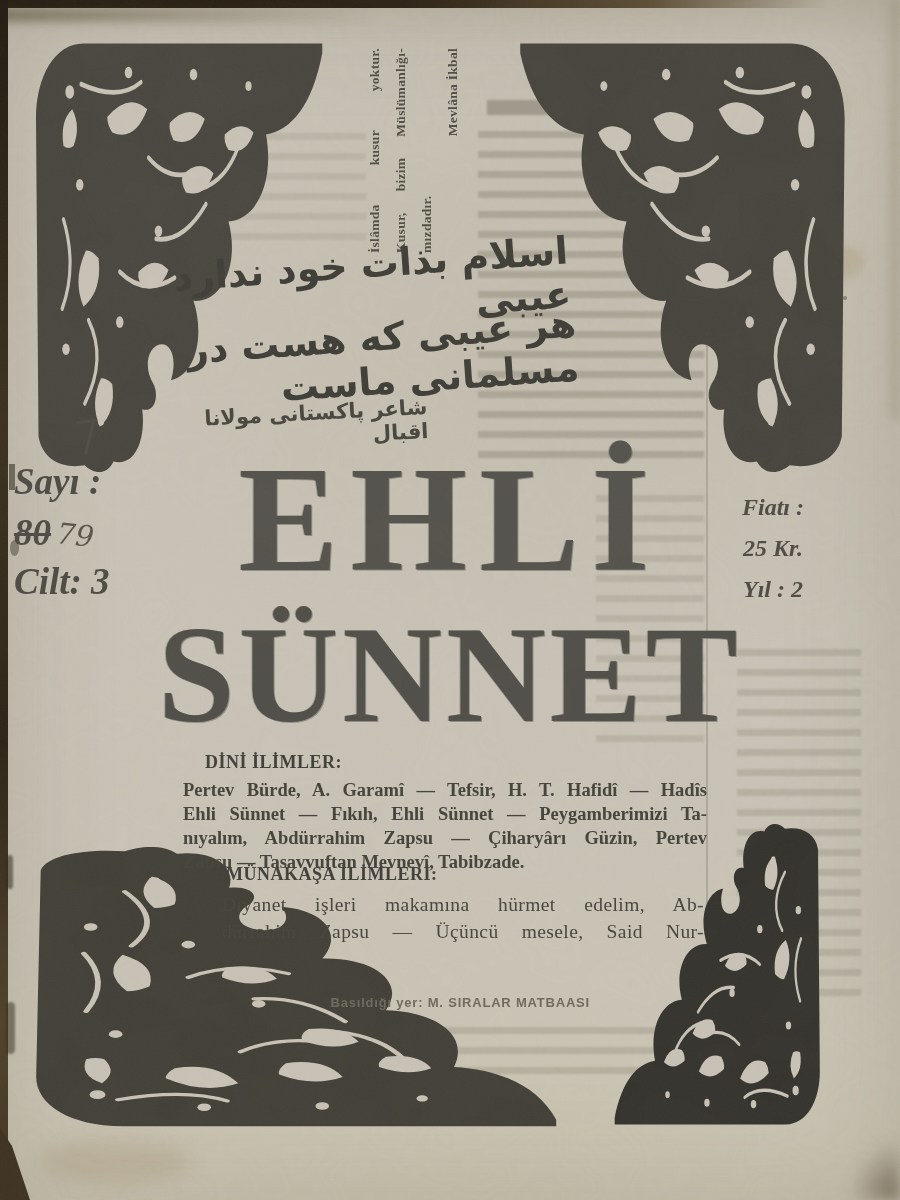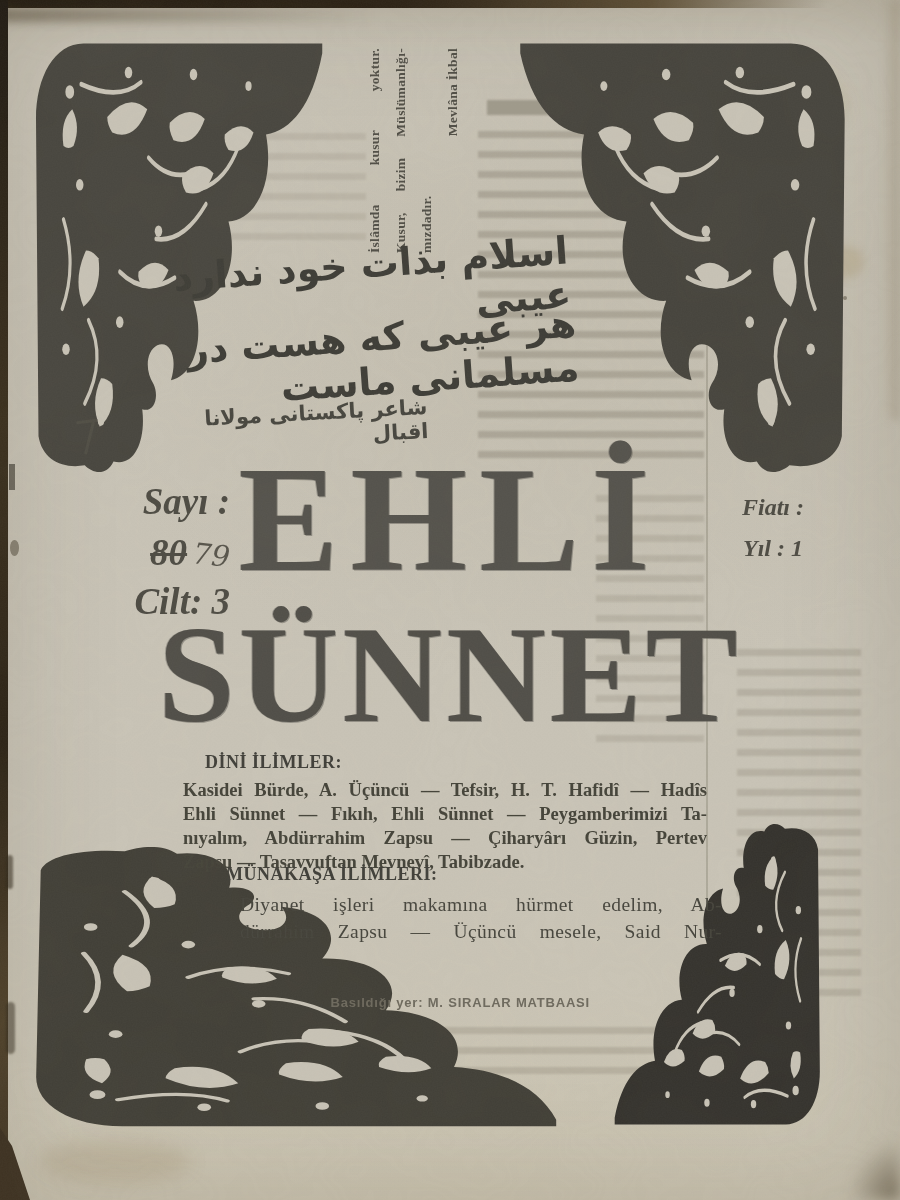--- a/index.html
+++ b/index.html
@@ -55,42 +55,42 @@
   .motto-rot{width:205px;height:105px;transform:translateY(205px) rotate(-90deg);transform-origin:0 0;
     font:700 13.5px/26px "Liberation Serif",serif;color:#4f4d45;letter-spacing:.3px;}
   .motto-rot .jl{text-align:justify;text-align-last:justify;}
   .motto-rot .attr{text-align:right;}
   
   .cal{z-index:3;direction:rtl;font-family:"DejaVu Sans",sans-serif;color:#3d3c36;font-weight:700;}
   .cal1{left:150px;top:243px;width:420px;font-size:38px;transform:rotate(-4deg);}
   .cal2{left:100px;top:318px;width:478px;font-size:38px;transform:rotate(-4deg);}
   .cal3{left:158px;top:402px;width:270px;font-size:21px;transform:rotate(-3deg);color:#46453e;}
   
-  .issue{left:14px;top:480px;width:216px;text-align:right;z-index:3;
+  .issue{left:14px;top:460px;width:216px;text-align:left;z-index:3;
     font-weight:700;font-style:italic;font-size:37px;color:#4c4a42;}
   .issue .num{margin-top:8px;}
   .strike{text-decoration:line-through;text-decoration-thickness:3px;}
   .hand{display:inline-block;font-family:"DejaVu Serif",serif;font-size:29px;font-weight:400;
     color:#56534a;transform:rotate(6deg);margin-left:6px;}
   .cilt{margin-top:6px;}
   .price{left:658px;top:494px;width:230px;text-align:center;z-index:3;
     font-weight:700;font-style:italic;font-size:24px;color:#4c4a42;}
   .price div{margin-bottom:14px;}
   
   .title1{left:0;top:444px;width:900px;text-align:center;z-index:3;
     font:700 150px/150px "Liberation Serif",serif;letter-spacing:12px;color:#53514b;
     text-shadow:1px 1px 0 rgba(90,88,82,.5), -1px 0 0 rgba(90,88,82,.4);}
   .title2{left:0;top:606px;width:900px;text-align:center;z-index:3;
     font:700 138px/138px "Liberation Serif",serif;letter-spacing:4px;color:#4f4d47;
     text-shadow:1px 1px 0 rgba(90,88,82,.5), -1px 0 0 rgba(90,88,82,.4);}
   
   .sec-head1{left:205px;top:752px;z-index:3;font:700 18px "Liberation Serif",serif;letter-spacing:.5px;color:#3f3e38;}
   .para1{left:183px;top:778px;width:524px;z-index:3;font:700 18.5px/24px "Liberation Serif",serif;color:#434238;}
   .sec-head2{left:226px;top:864px;z-index:3;font:700 18px "Liberation Serif",serif;letter-spacing:.5px;color:#3f3e38;}
-  .para2{left:222px;top:891px;width:482px;z-index:3;font:400 19.5px/27px "Liberation Serif",serif;color:#45443c;letter-spacing:.4px;margin-left:18px;}
+  .para2{left:222px;top:891px;width:482px;z-index:3;font:400 19.5px/27px "Liberation Serif",serif;color:#45443c;letter-spacing:.4px;}
   .jl{text-align:justify;text-align-last:justify;}
   .cl{text-align:left;}
   .ll{text-align:left;}
   .imprint{left:290px;top:995px;width:300px;text-align:right;z-index:3;
     font:700 13px "Liberation Sans",sans-serif;letter-spacing:.8px;color:#6d695d;}
   
   .orn{z-index:2;}
   .pen-mark{left:74px;top:416px;width:26px;height:40px;z-index:3;opacity:.55;}
   .pen-mark:before{content:"";position:absolute;left:2px;top:4px;width:22px;height:3px;background:#57544a;transform:rotate(-8deg);border-radius:2px;}
   .pen-mark:after{content:"";position:absolute;left:14px;top:5px;width:3px;height:34px;background:#57544a;transform:rotate(14deg);border-radius:2px;}
@@ -194,29 +194,30 @@
   <div class="abs issue">
     <div>Sayı :</div>
     <div class="num">
       <span class="strike">80</span><span class="hand">79</span>
     </div>
     <div class="cilt">Cilt: 3</div>
   </div>
 
   <div class="abs price">
     <div>Fiatı :</div>
-    <div>Yıl : 1</div>
+    <div>25 Kr.</div>
+    <div>Yıl : 2</div>
   </div>
 
   <div class="abs title2">SÜNNET</div>
   <div class="abs title1">EHLİ</div>
 
   <div class="abs sec-head1">DİNİ İLİMLER:</div>
   <div class="abs para1">
-    <div class="jl">Kasidei Bürde, A. Üçüncü — Tefsir, H. T. Hafidî — Hadîs</div>
+    <div class="jl">Pertev Bürde, A. Garamî — Tefsir, H. T. Hafidî — Hadîs</div>
     <div class="jl">Ehli Sünnet — Fıkıh, Ehli Sünnet — Peygamberimizi Ta-</div>
     <div class="jl">nıyalım, Abdürrahim Zapsu — Çiharyârı  Güzin, Pertev</div>
     <div class="cl">Zapsu — Tasavvuftan Mevnevî, Tabibzade.</div>
   </div>
 
   <div class="abs sec-head2">MÜNAKAŞA İLİMLERİ:</div>
   <div class="abs para2">
     <div class="jl">Diyanet işleri makamına hürmet edelim, Ab-</div>
     <div class="jl">dürrahim Zapsu — Üçüncü mesele, Said Nur-</div>
   </div>

